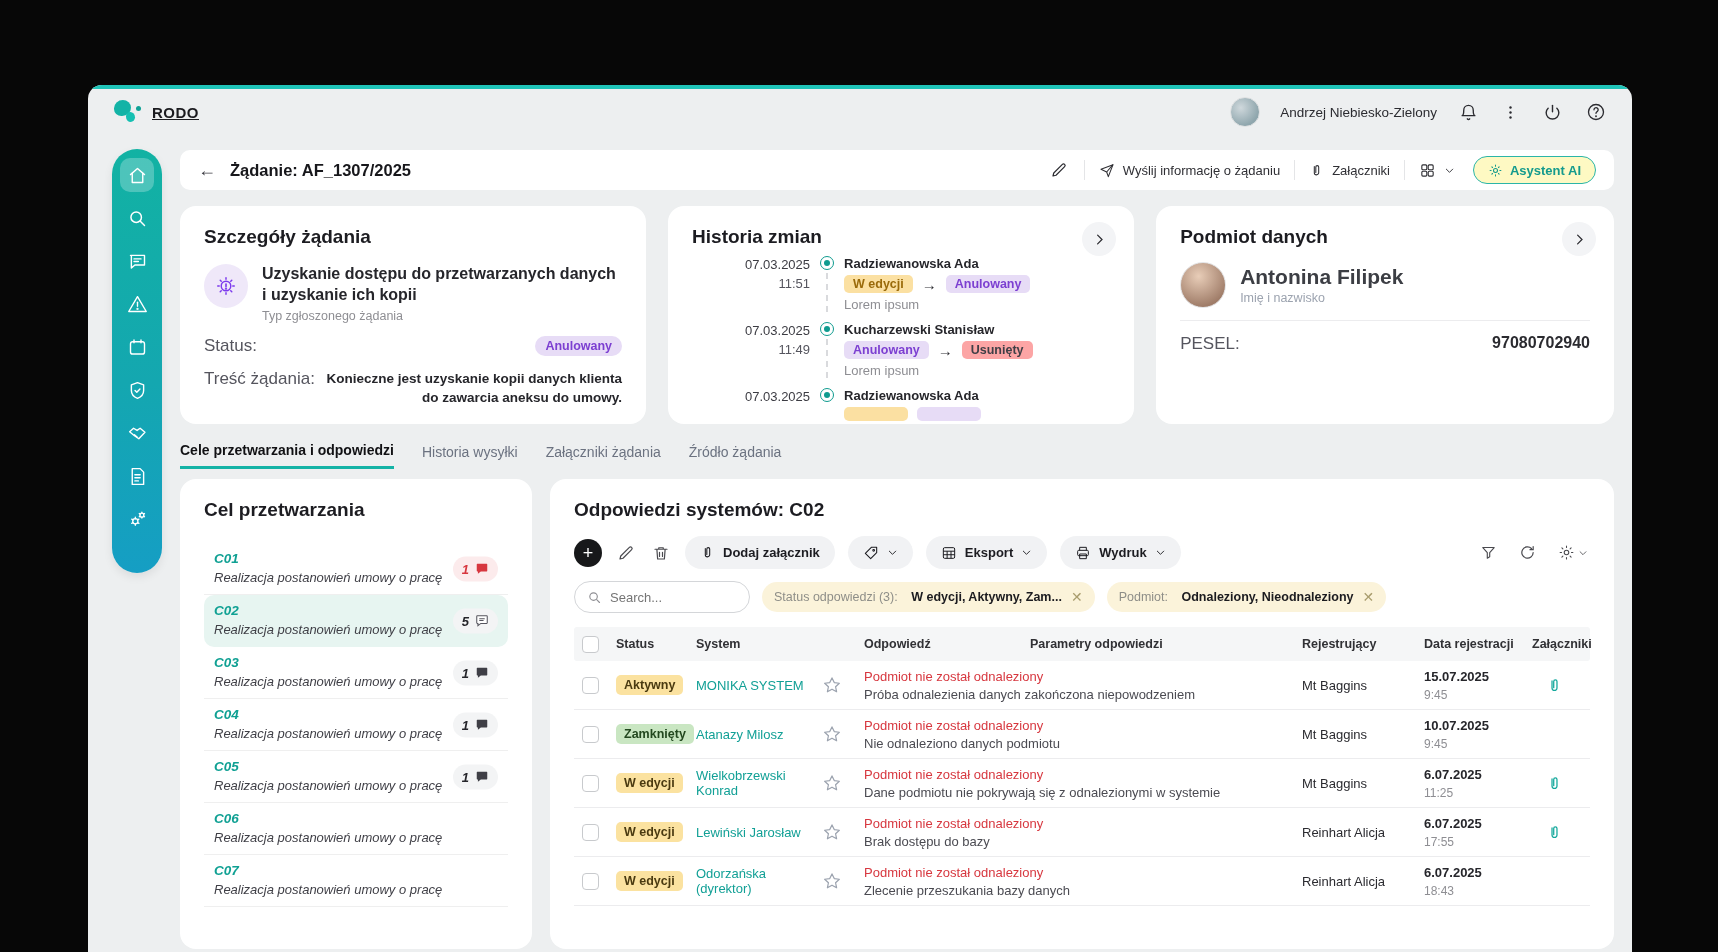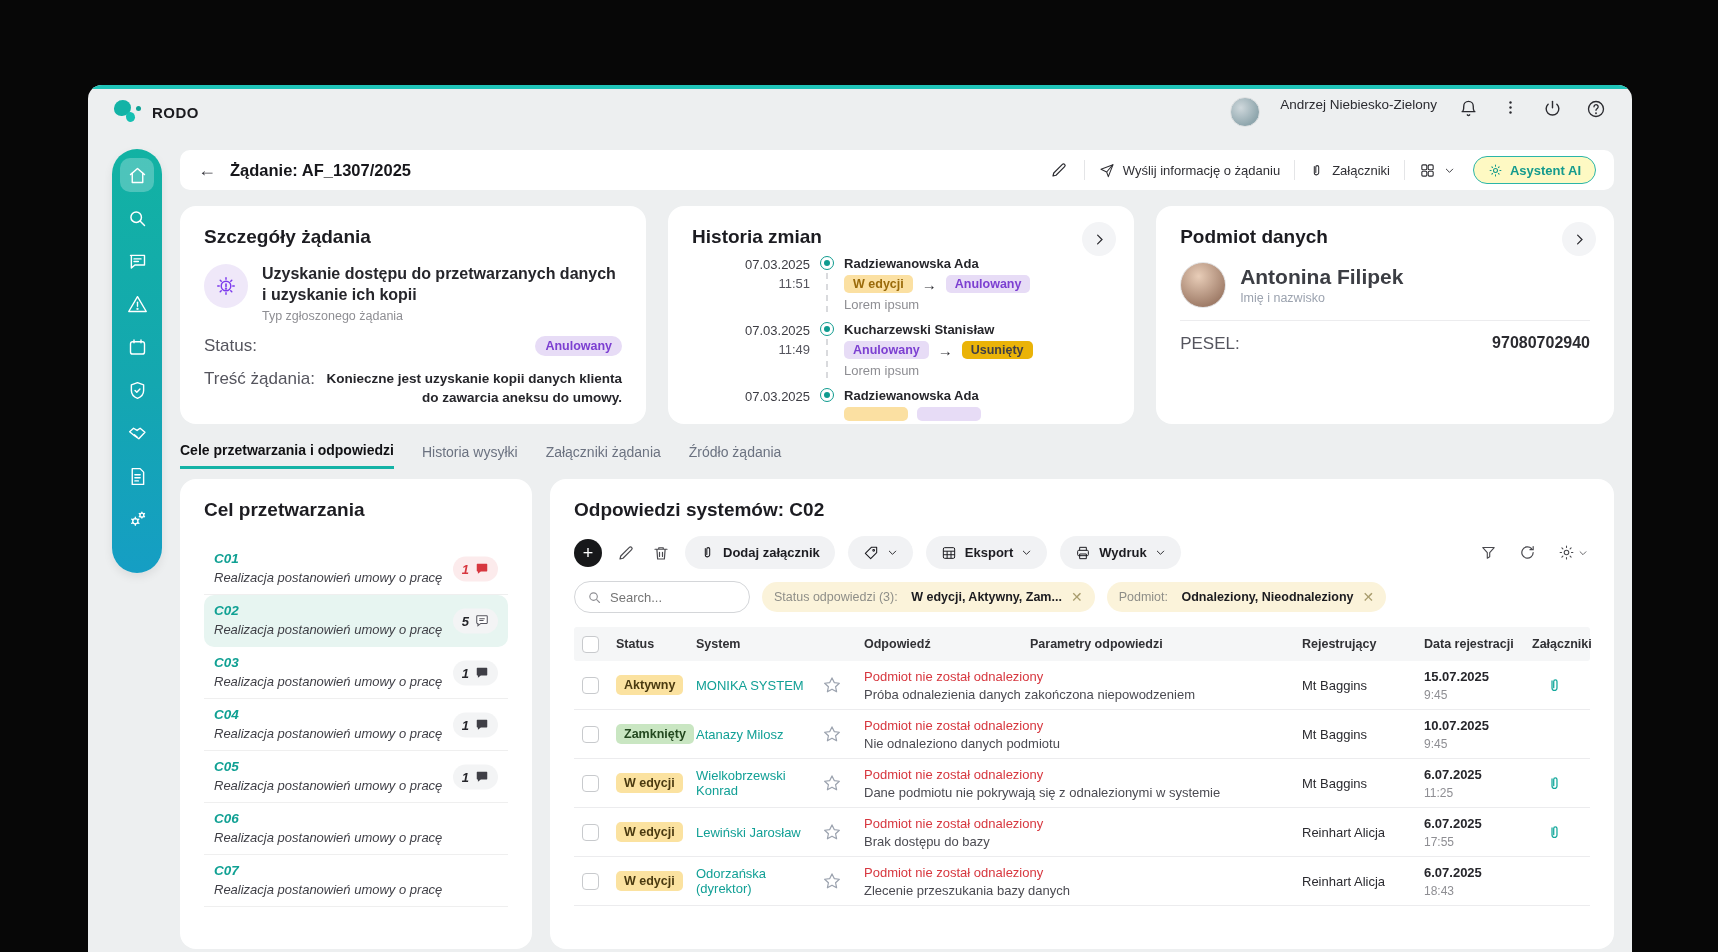--- a/index.html
+++ b/index.html
@@ -11,22 +11,22 @@
     background:#edeff0; border-radius:14px 14px 0 0; overflow:hidden; }
   .accent-line { height:4px; background:#1fc4b8; }
 
   
   .topbar { height:46px; display:flex; align-items:center; padding:0 24px; }
   .logo { display:flex; align-items:center; gap:10px; }
   .logo-mark { position:relative; width:30px; height:30px; }
   .logo-mark .b1{ position:absolute; left:2px; top:3px; width:17px; height:16px; border-radius:60% 55% 60% 50%; background:#13b3a6;}
   .logo-mark .b2{ position:absolute; left:14px; top:15px; width:9px; height:10px; border-radius:50% 60% 55% 60%; background:#15c0b2;}
   .logo-mark .b3{ position:absolute; left:24px; top:9px; width:5px; height:5px; border-radius:50%; background:#0fa296;}
-  .logo-name { font-size:15px; font-weight:700; letter-spacing:.5px; color:#1b1b1f; }
-  .top-right { margin-left:auto; display:flex; align-items:flex-start; gap:20px; color:#2b2b30; }
+  .logo-name { font-size:15px; font-weight:700; letter-spacing:.5px; color:#1b1b1f;text-decoration:underline; }
+  .top-right { margin-left:auto; display:flex; align-items:center; gap:20px; color:#2b2b30; }
   .avatar-sm { width:30px; height:30px; border-radius:50%;
     background:radial-gradient(circle at 35% 35%, #cfd8dc, #8fa6ad 70%); border:1px solid #dfe1e2; }
   .user-name { font-size:13.5px; color:#2b2b30; }
   .icon-btn { background:none; border:none; cursor:pointer; color:#2b2b30; padding:2px; }
 
   
   .sidebar { position:absolute; left:24px; top:64px; width:50px; height:424px; border-radius:25px;
     background:linear-gradient(180deg,#12b2a3 0%, #14a7b0 55%, #159ec4 100%);
     display:flex; flex-direction:column; align-items:center; padding:9px 0; gap:9px; z-index:5;
     box-shadow:0 4px 10px rgba(0,0,0,.08); }
@@ -59,21 +59,21 @@
   .type-row { display:flex; gap:14px; margin-top:16px; }
   .type-ic { width:44px; height:44px; border-radius:50%; background:#efe8f9; flex:0 0 auto;
     display:flex; align-items:center; justify-content:center; color:#7c3aed; }
   .type-title { font-size:16px; font-weight:700; color:#26262b; line-height:1.3; }
   .type-cap { font-size:12.5px; color:#8e8e93; margin-top:3px; }
   .d-row { display:flex; justify-content:space-between; margin-top:13px; align-items:flex-start; }
   .d-label { font-size:17px; color:#55555e; }
   .pill { display:inline-block; padding:3px 10px; border-radius:12px; font-size:12.5px; font-weight:600; }
   .p-purple { background:#e7dcf6; color:#7c3fd1; }
   .p-orange { background:#fbe0a2; color:#9a6a0a; }
-  .p-gray   { background:#eab308; color:#3f3f46; }
+  .p-gray   { background:#fca5a5; color:#3f3f46; }
   .d-value { font-size:13.5px; font-weight:700; color:#26262b; text-align:right; max-width:300px; line-height:1.45; }
 
   
   .h-entries { margin-top:8px; }
   .h-entry { display:flex; margin-bottom:10px; }
   .h-date { width:118px; text-align:right; font-size:13px; color:#3c3c43; line-height:1.45; flex:0 0 auto; }
   .h-time { color:#55555e; }
   .h-rail { width:34px; display:flex; flex-direction:column; align-items:center; flex:0 0 auto; }
   .h-dot { width:14px; height:14px; border-radius:50%; border:1.5px solid #0f9b8f; display:flex;
     align-items:center; justify-content:center; }

